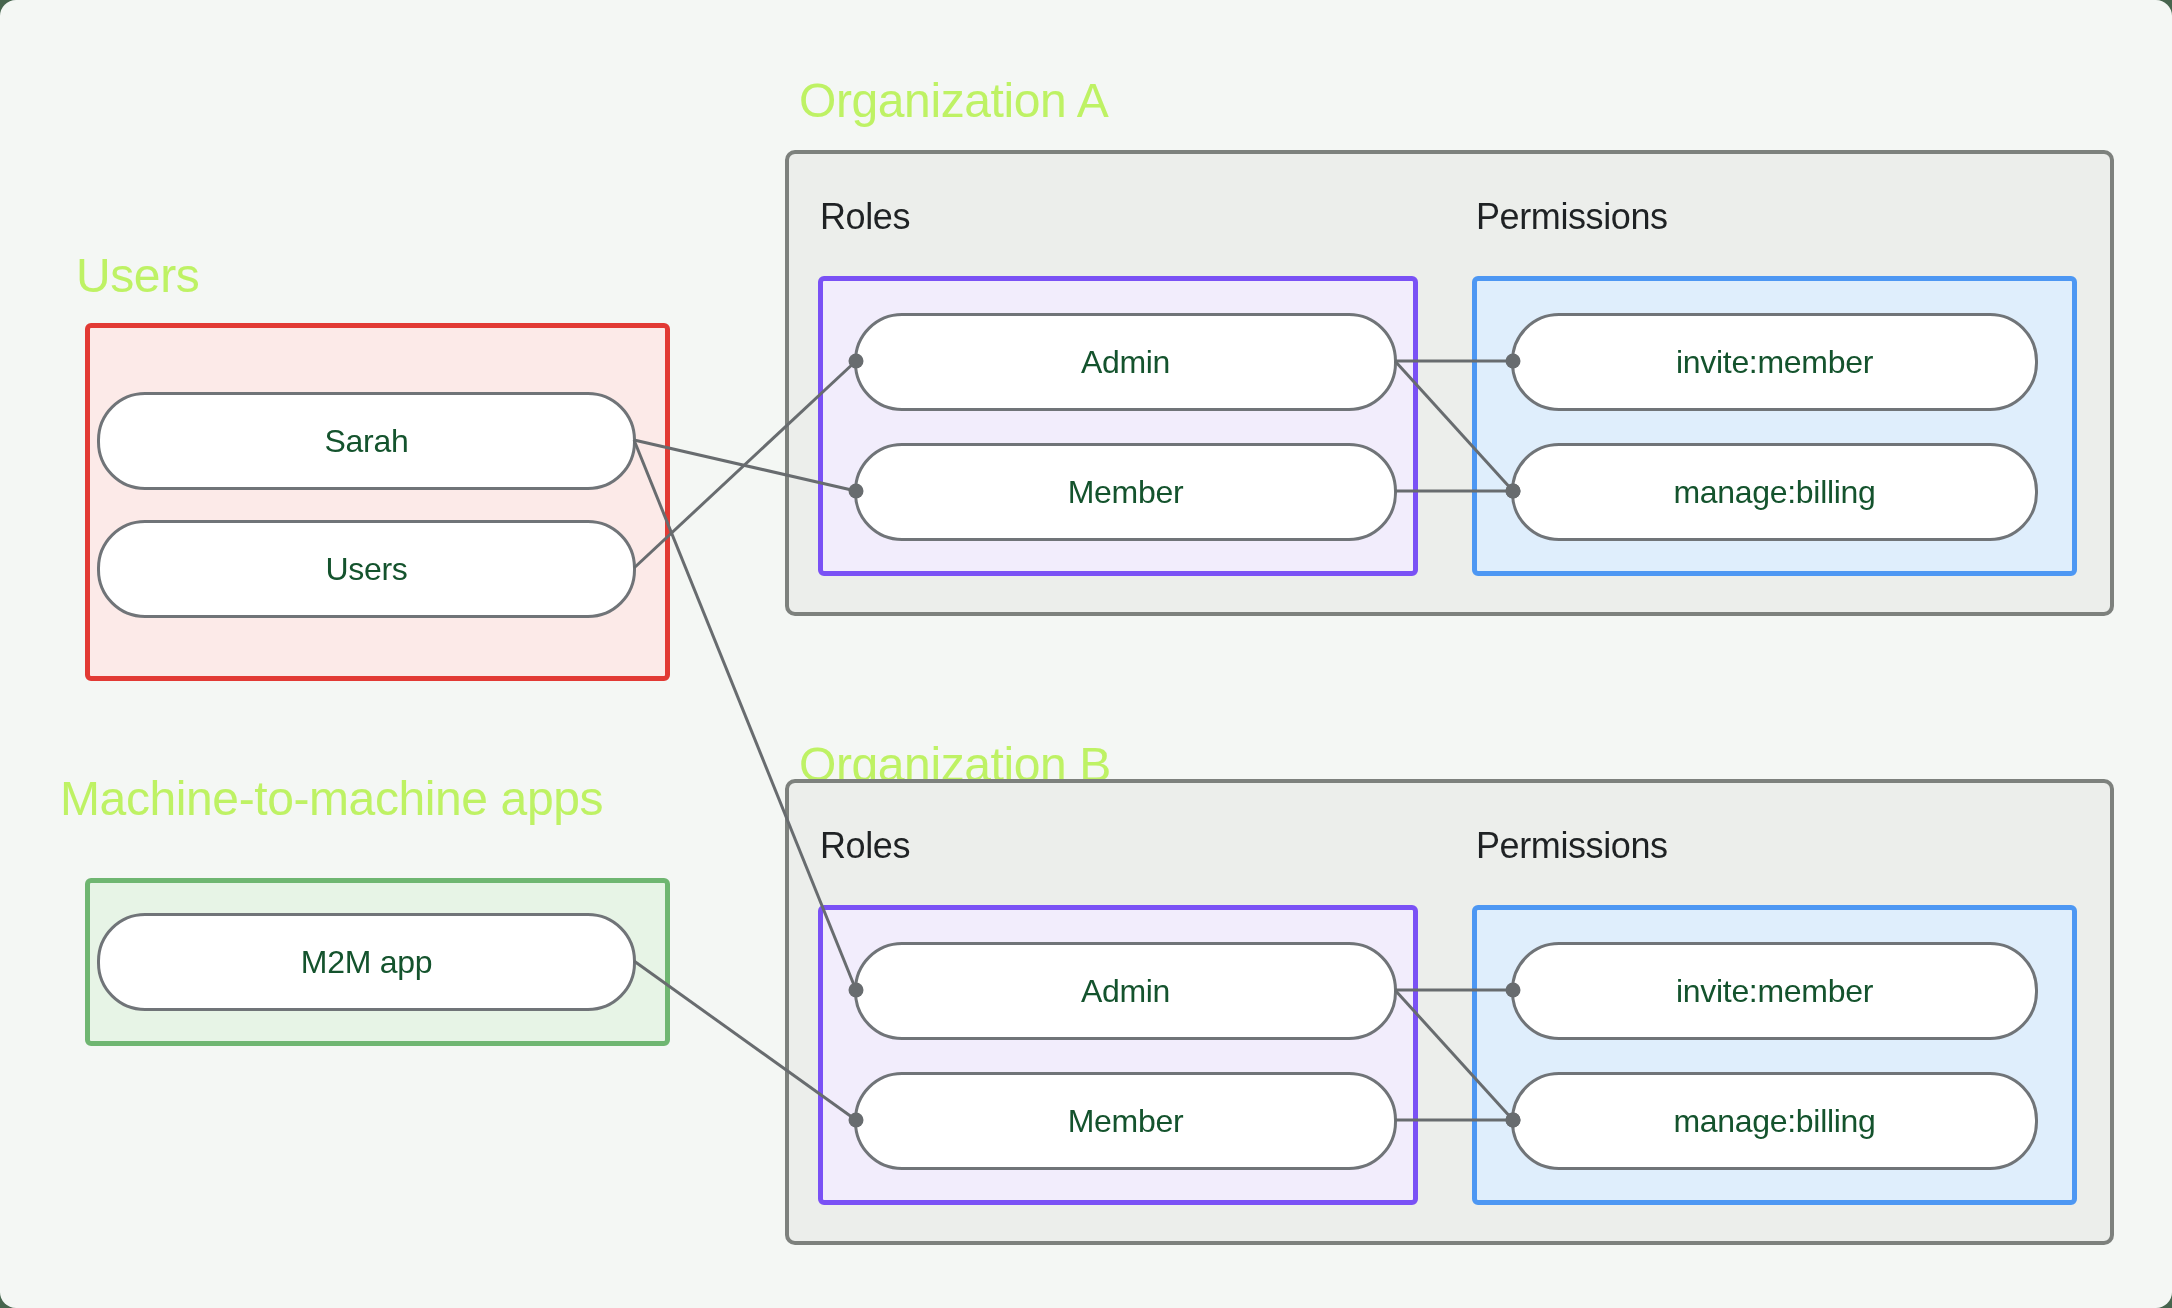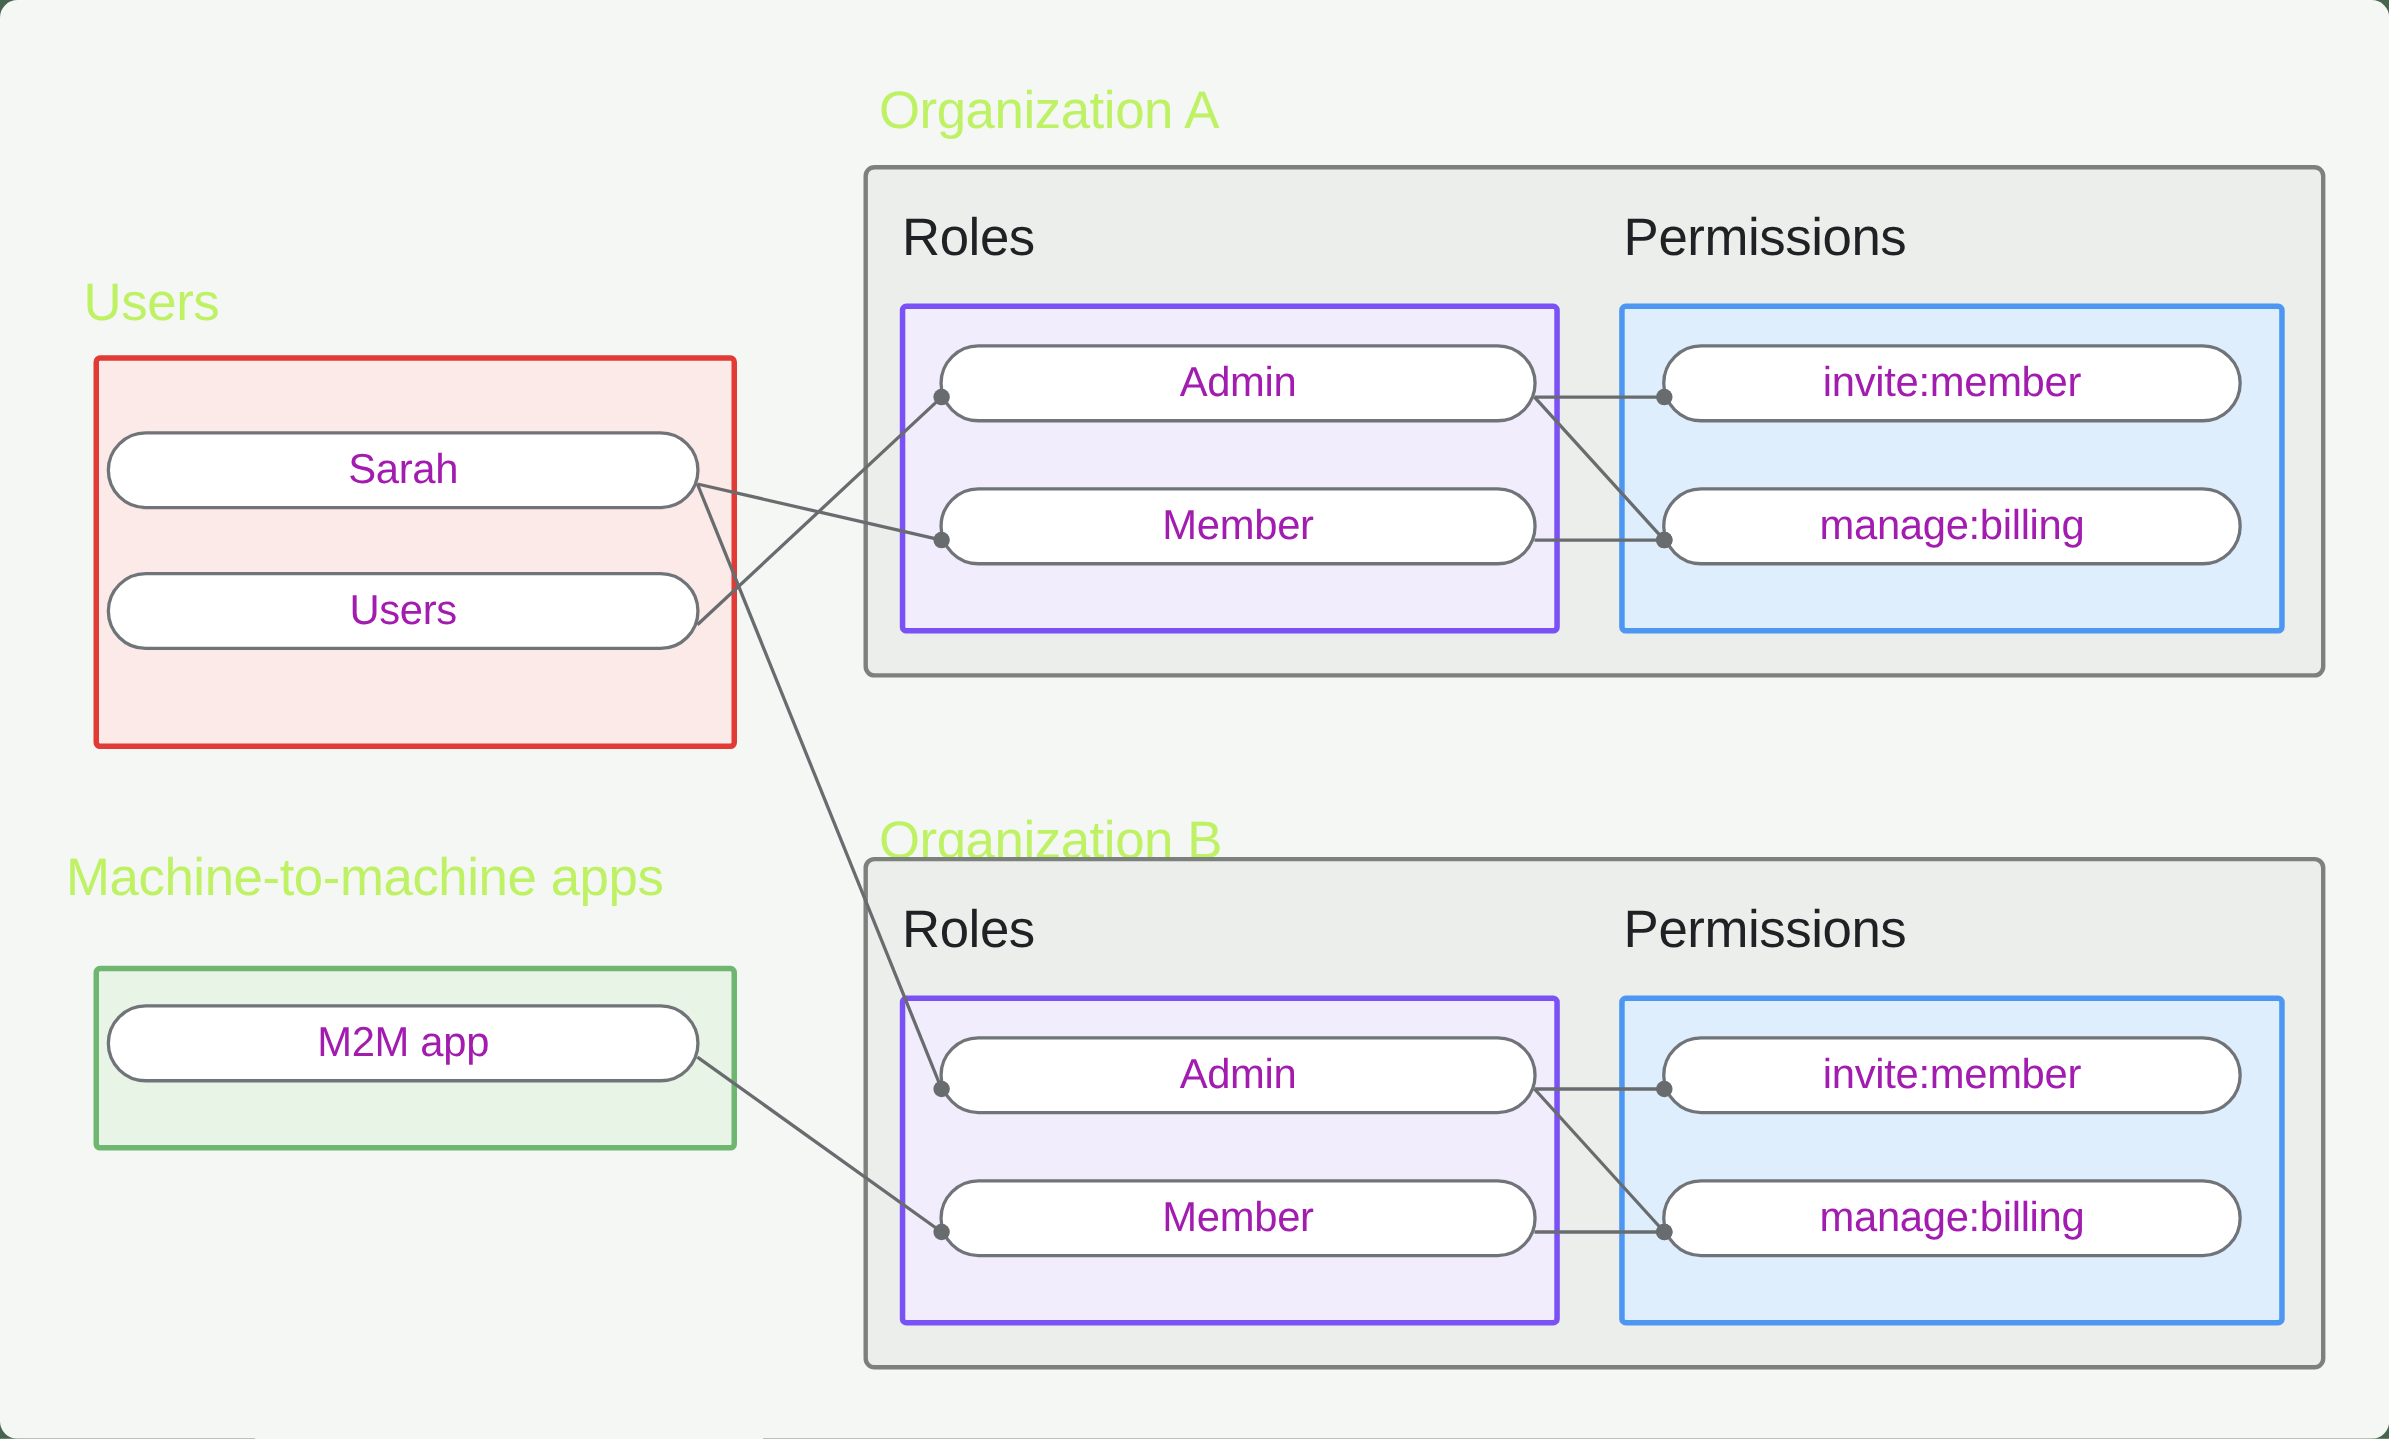--- a/index.html
+++ b/index.html
@@ -38,44 +38,44 @@
   }
   .org-box {
     position: absolute; box-sizing: border-box;
     left: 785px; width: 1329px; height: 466px;
     background: #ECEEEB; border: 4px solid #7D817D; border-radius: 10px;
   }
   .org-a-box { top: 150px; }
   .org-b-box { top: 779px; }
   .inner-label {
     position: absolute;
-    font-size: 48px; line-height: 42px; letter-spacing: -0.4px;
+    font-size: 36px; line-height: 42px; letter-spacing: -0.4px;
     white-space: nowrap;
   }
   .roles-box {
     position: absolute; box-sizing: border-box;
     left: 818px; width: 600px; height: 300px;
     background: #F2EDFC; border: 5px solid #7A51F5; border-radius: 6px;
   }
   .perms-box {
     position: absolute; box-sizing: border-box;
     left: 1472px; width: 605px; height: 300px;
     background: #DFEEFC; border: 5px solid #4D97F3; border-radius: 6px;
   }
   .row-a-boxes { top: 276px; }
   .row-b-boxes { top: 905px; }
   .pill {
     position: absolute; box-sizing: border-box;
-    height: 71px;
+    height: 98px;
     background: #FFFFFF;
     border: 3px solid #707478;
     border-radius: 48px;
     display: flex; align-items: center; justify-content: center;
-    font-size: 38px; letter-spacing: -0.3px;
-    color: #a21caf;
+    font-size: 32px; letter-spacing: -0.3px;
+    color: #14532d;
     white-space: nowrap;
   }
   .user-pill   { left: 97px;  width: 539px; }
   .role-pill   { left: 854px; width: 543px; }
   .perm-pill   { left: 1511px; width: 527px; }
   #connector-layer {
     position: absolute; left: 0; top: 0;
     pointer-events: none;
   }
 </style>

